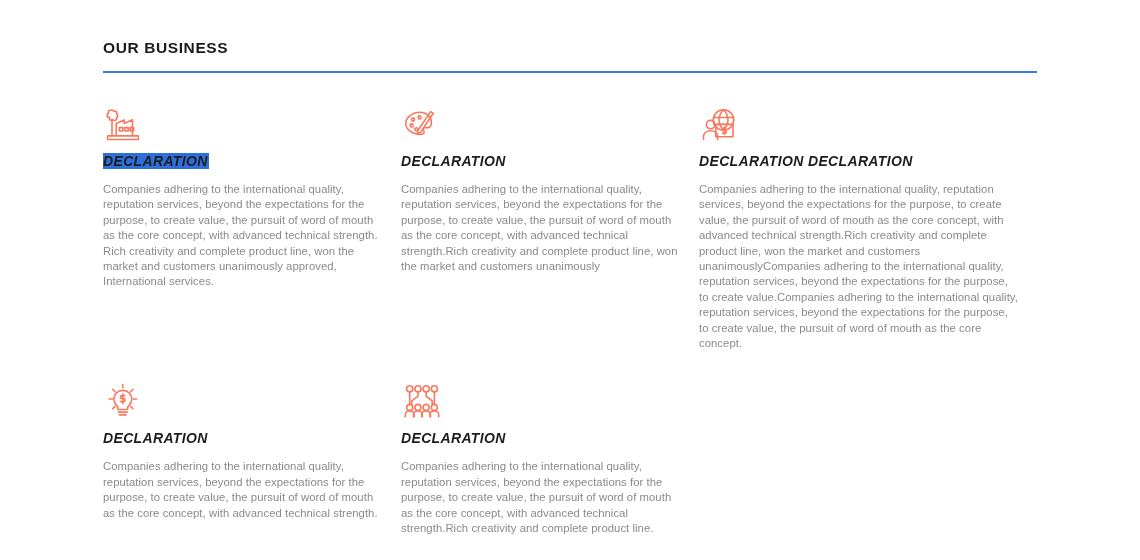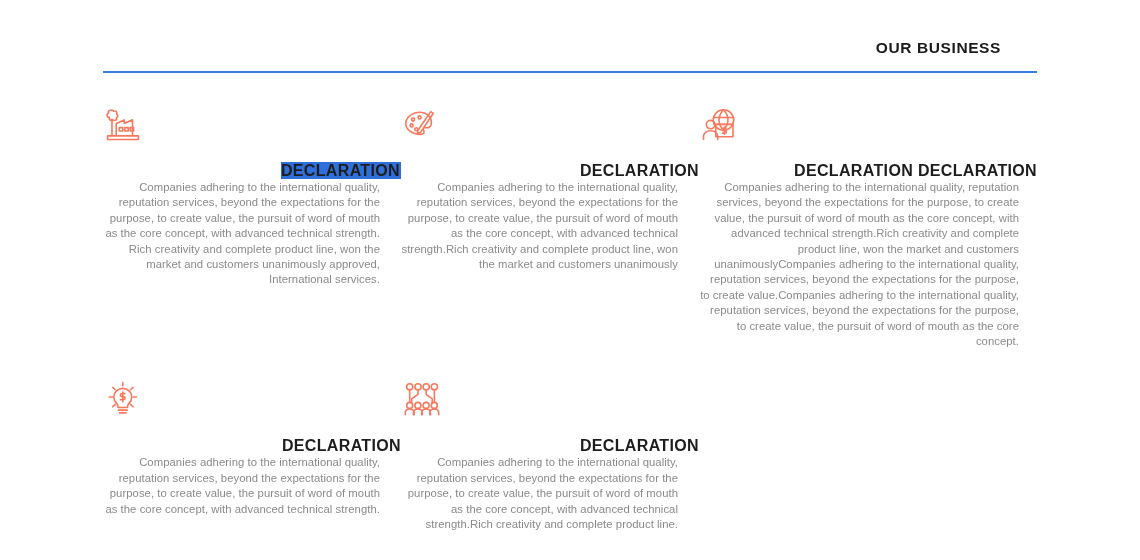--- a/index.html
+++ b/index.html
@@ -13,21 +13,20 @@
     font-family: "Liberation Sans", sans-serif;
     -webkit-font-smoothing: antialiased;
     overflow: hidden;
   }
   .page {
     position: relative;
     width: 1104px;
     height: 560px;
     box-sizing: border-box;
     padding: 0 103px;
-    text-align: right;
   }
 
   
   .section-header {
     padding-top: 38px;
   }
   .section-title {
     font-size: 15.5px;
     font-weight: bold;
     letter-spacing: 0.6px;
@@ -63,39 +62,41 @@
     height: 40px;
     display: block;
   }
   .icon-wrap svg {
     display: block;
     width: 40px;
     height: 38px;
   }
 
   .card-title {
-    margin-top: 18px;
-    font-size: 16px;
+    margin-top: 8px;
+    font-size: 14px;
     font-weight: bold;
     letter-spacing: 0.35px;
     color: #1d1d1d;
     line-height: 14px;
     display: inline-block;
+    font-style: italic;
   }
   .card-title.selected {
     background: #2f6fdc;
     color: #1d1d1d;
     box-shadow: 0 0 0 0 transparent;
   }
   .card-title.selected .sel {
     background: #2f6fdc;
     padding: 0 1px 0 0;
   }
 
   .card-body {
+    margin-top: 12px;
     font-size: 11.3px;
     line-height: 15.4px;
     color: #8a8a8a;
     letter-spacing: 0.05px;
     max-width: 277px;
   }
   .cell.wide .card-body {
     max-width: 320px;
   }
   .card-body p {

